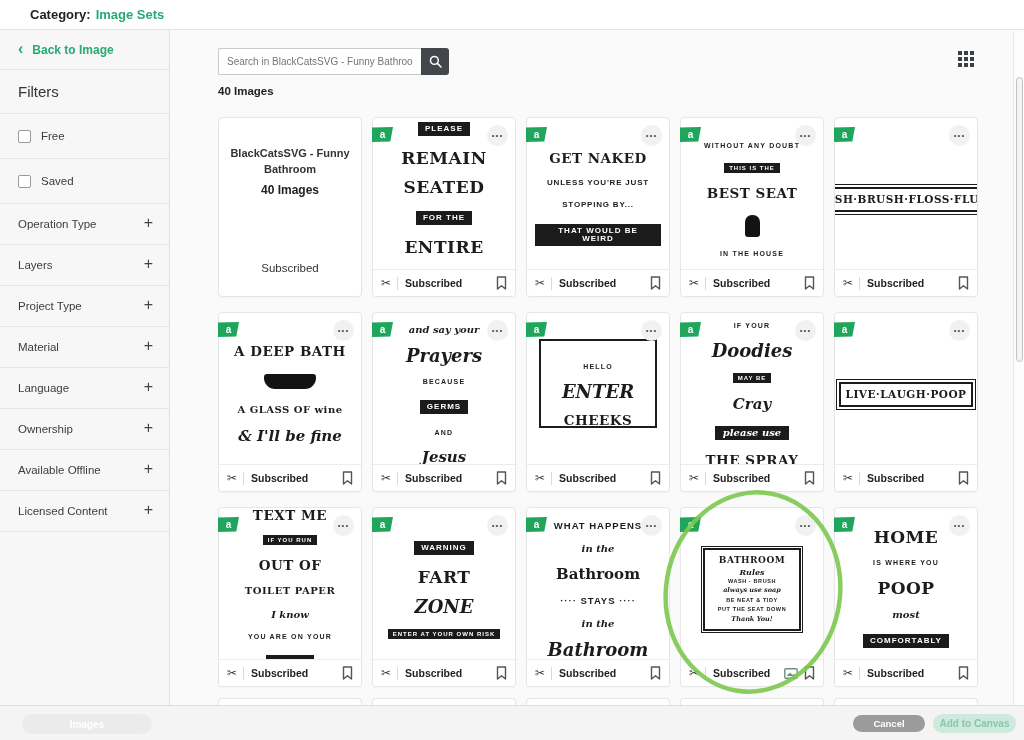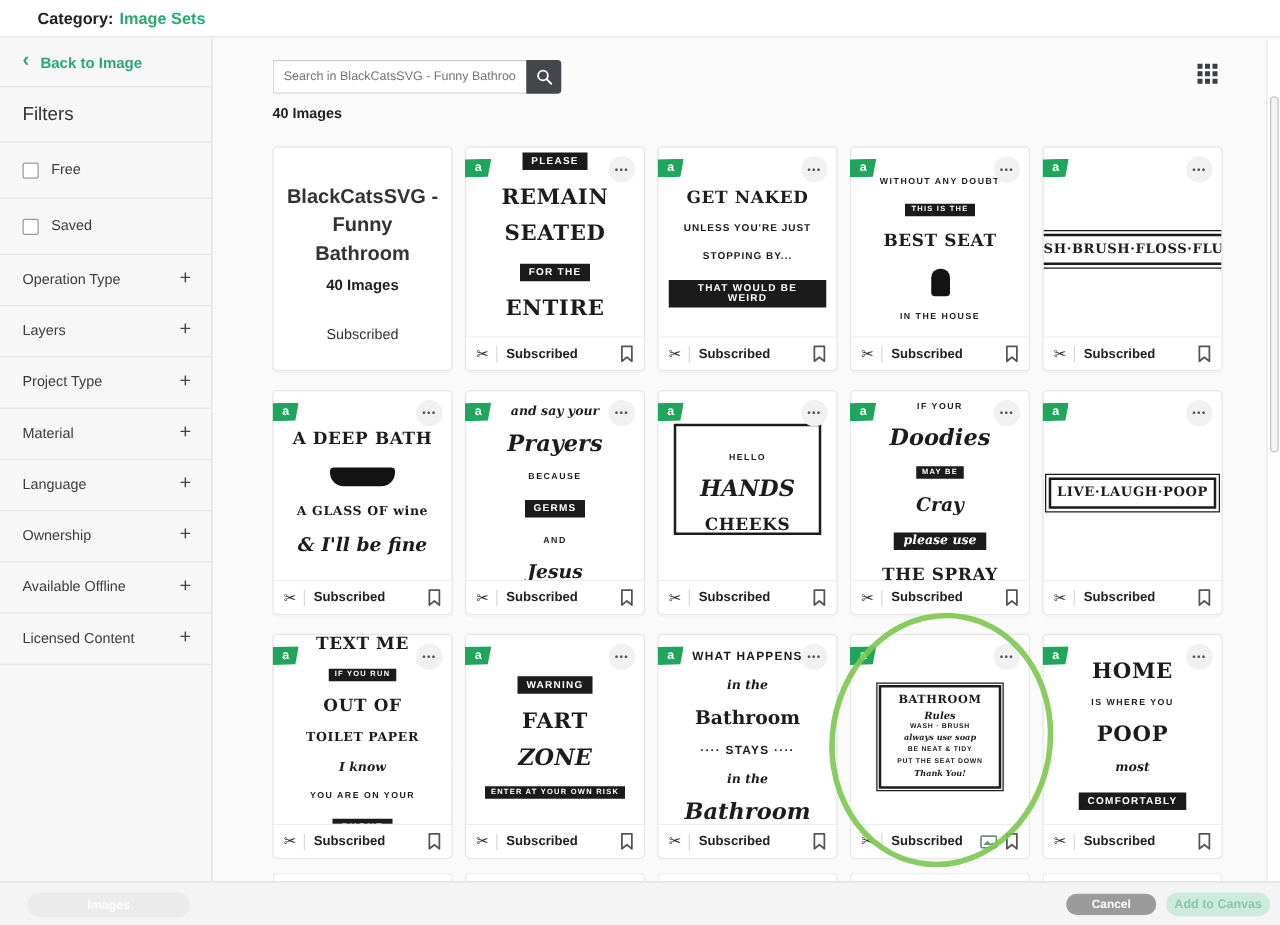--- a/index.html
+++ b/index.html
@@ -39,21 +39,21 @@
                     grid-template-columns:repeat(3,4px); grid-template-rows:repeat(3,4px); gap:2px; cursor:pointer; }
   .grid-view-icon i { background:#3a3f44; }
   .count { position:absolute; left:48px; top:55px; font-size:11.5px; font-weight:600; color:#222; }
 
   
   .grid { position:absolute; left:48px; top:87px; width:764px; display:grid;
           grid-template-columns:repeat(5,144px); gap:15px 10px; }
   .card { width:144px; height:180px; background:#fff; border:1px solid #e6e6e6; border-radius:4px;
           position:relative; box-shadow:0 1px 2px rgba(0,0,0,.03); }
   .info-card { text-align:center; padding:28px 10px 0; }
-  .info-title { font-size:16px; font-weight:600; color:#333; line-height:1.45; }
+  .info-title { font-size:11px; font-weight:600; color:#333; line-height:1.45; }
   .info-count { font-size:12px; font-weight:bold; color:#222; margin-top:5px; }
   .info-status { position:absolute; bottom:22px; left:0; right:0; font-size:11.5px; color:#333; }
 
   .badge { position:absolute; top:9px; left:-1px; width:21px; height:15px; background:#1fa55c;
            clip-path:polygon(0 4%, 100% 0, 87% 96%, 0 100%); display:flex; align-items:center;
            justify-content:center; z-index:2; }
   .badge span { color:#fff; font-size:10px; font-weight:bold; line-height:1; }
   .dots { position:absolute; top:7px; right:7px; width:21px; height:21px; border-radius:50%;
           background:#f1f1f1; border:none; display:flex; align-items:center; justify-content:center;
           cursor:pointer; z-index:2; }
@@ -380,21 +380,21 @@
   </div>
       <div class="card">
     <span class="badge">
           <span>a</span>
         </span>
     <button class="dots">
           <span>•••</span>
         </button>
     <div class="art framed">
           <div class="s-tinycap">HELLO</div>
-          <div class="s-scr-lg">HANDS</div>
+          <div class="s-scr-lg">ENTER</div>
           <div class="s-lg">CHEEKS</div>
         </div>
     <div class="cfoot">
       <span class="scissors">✂</span>
       <span class="vdiv"></span>
       <span class="sub">Subscribed</span>
       <span class="foot-right">
 
         <button class="bmk">
           <svg width="11" height="14" viewBox="0 0 11 14">

